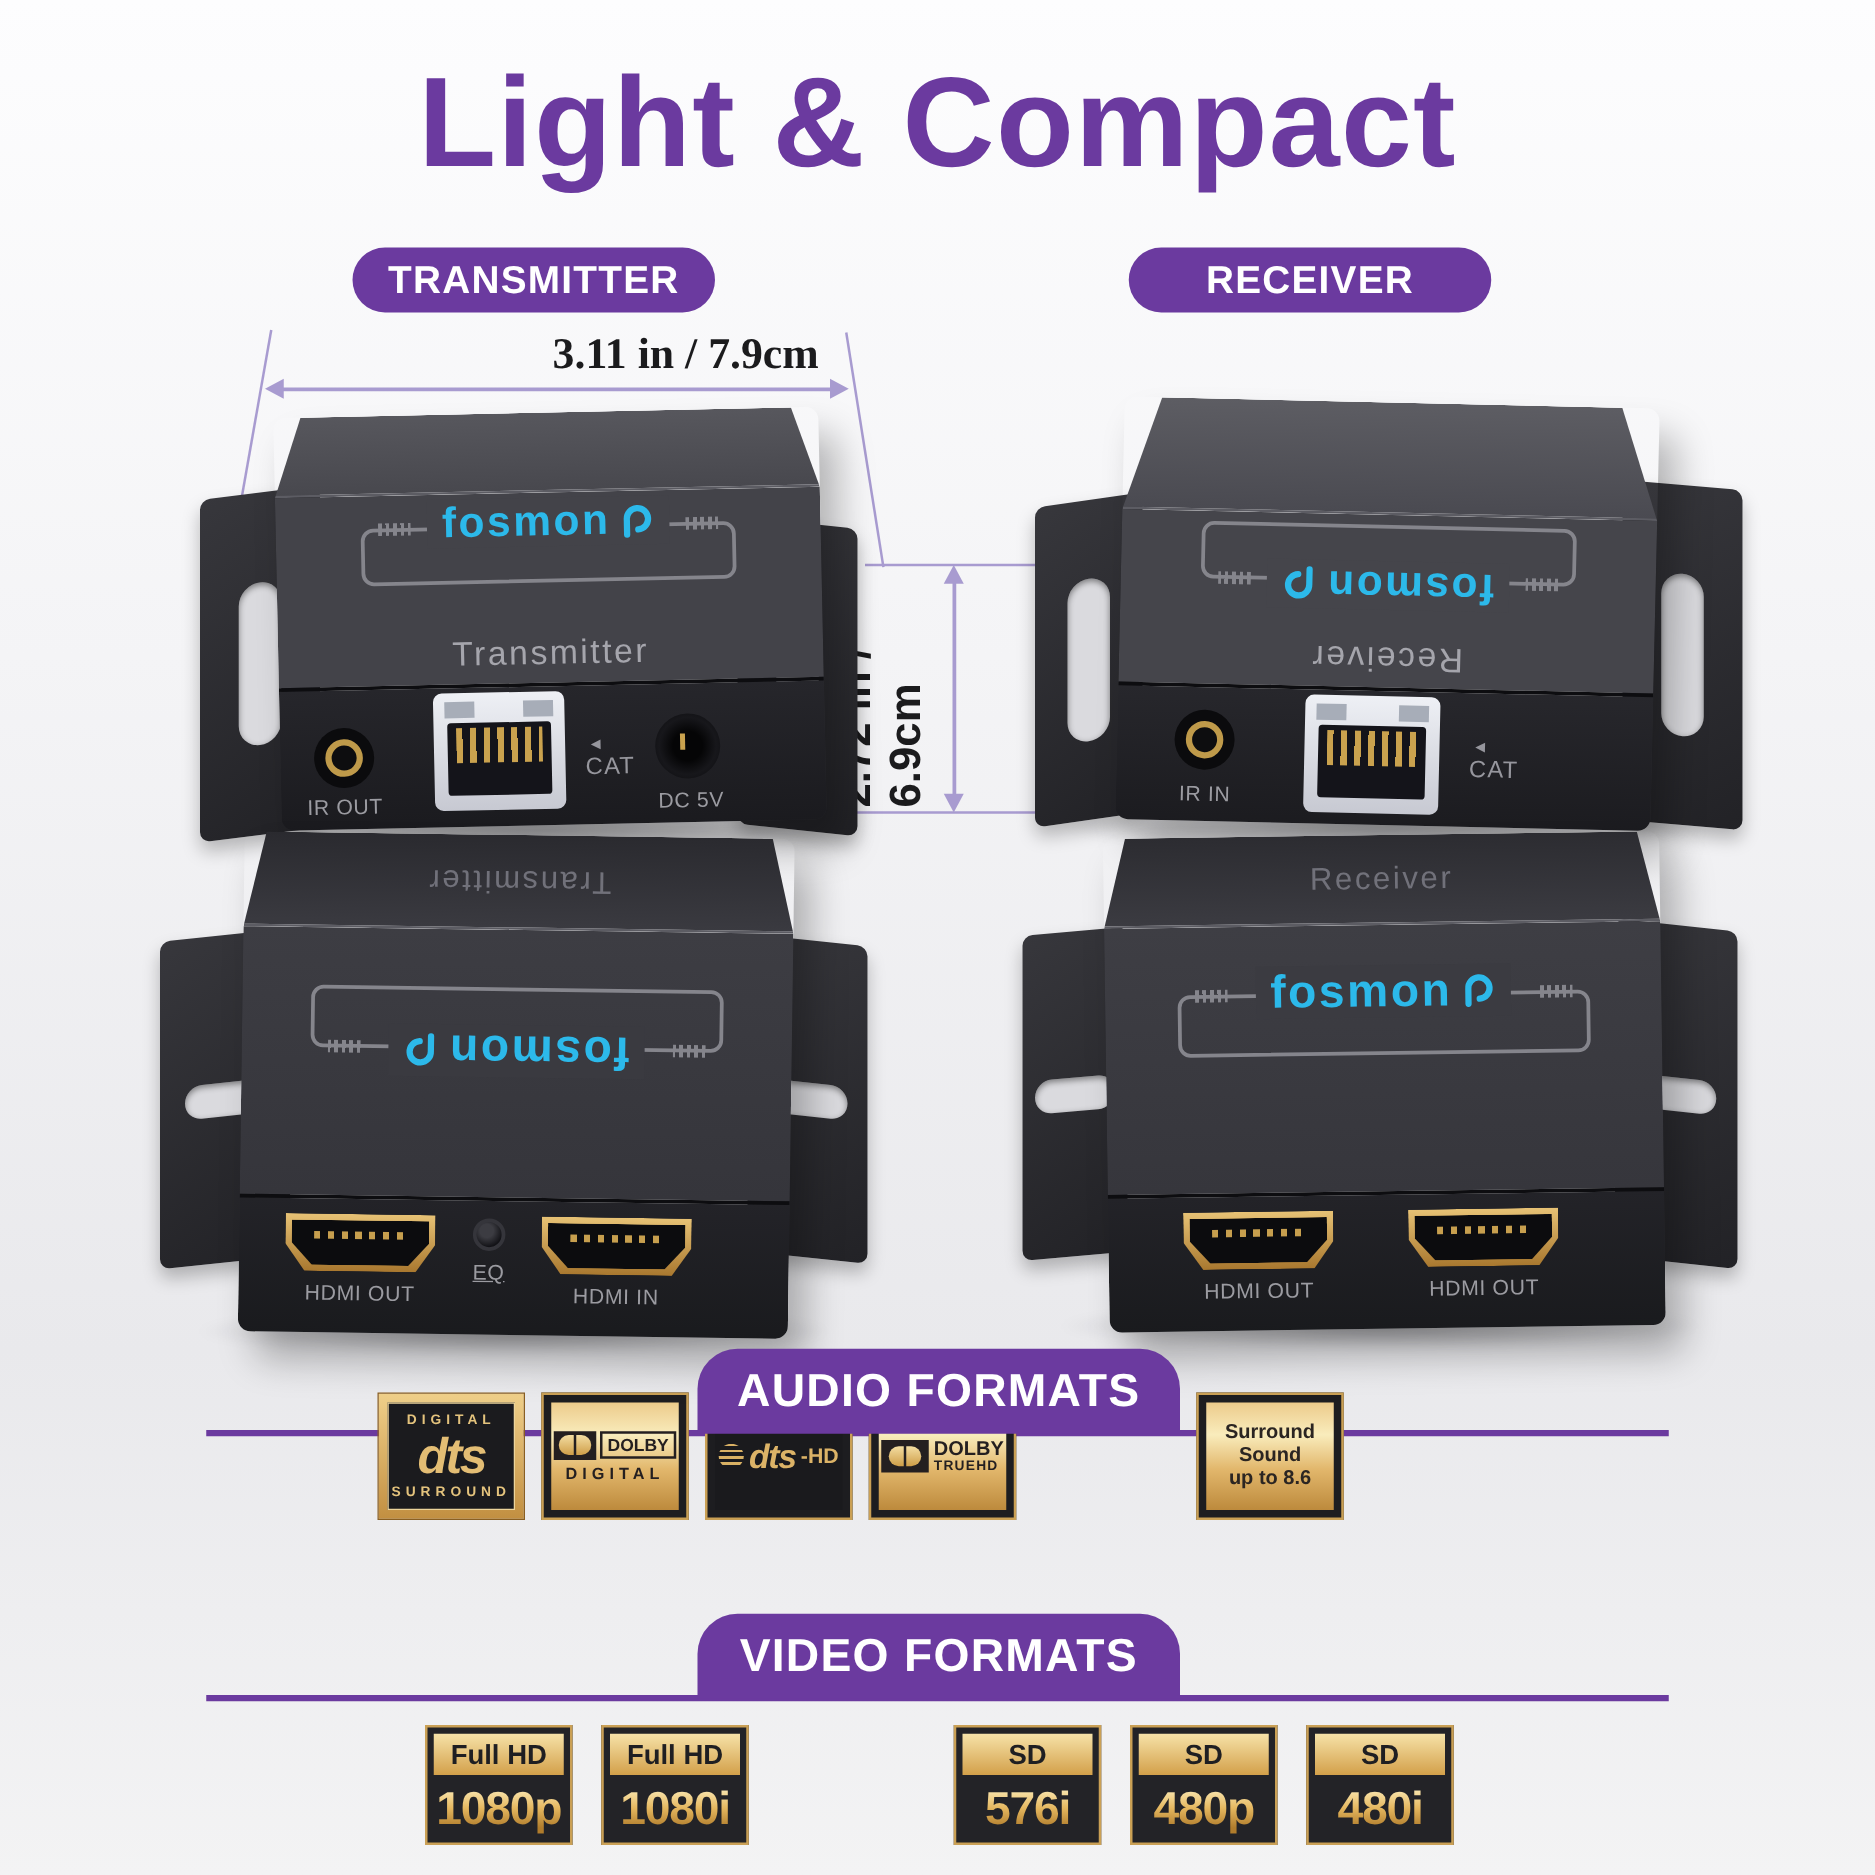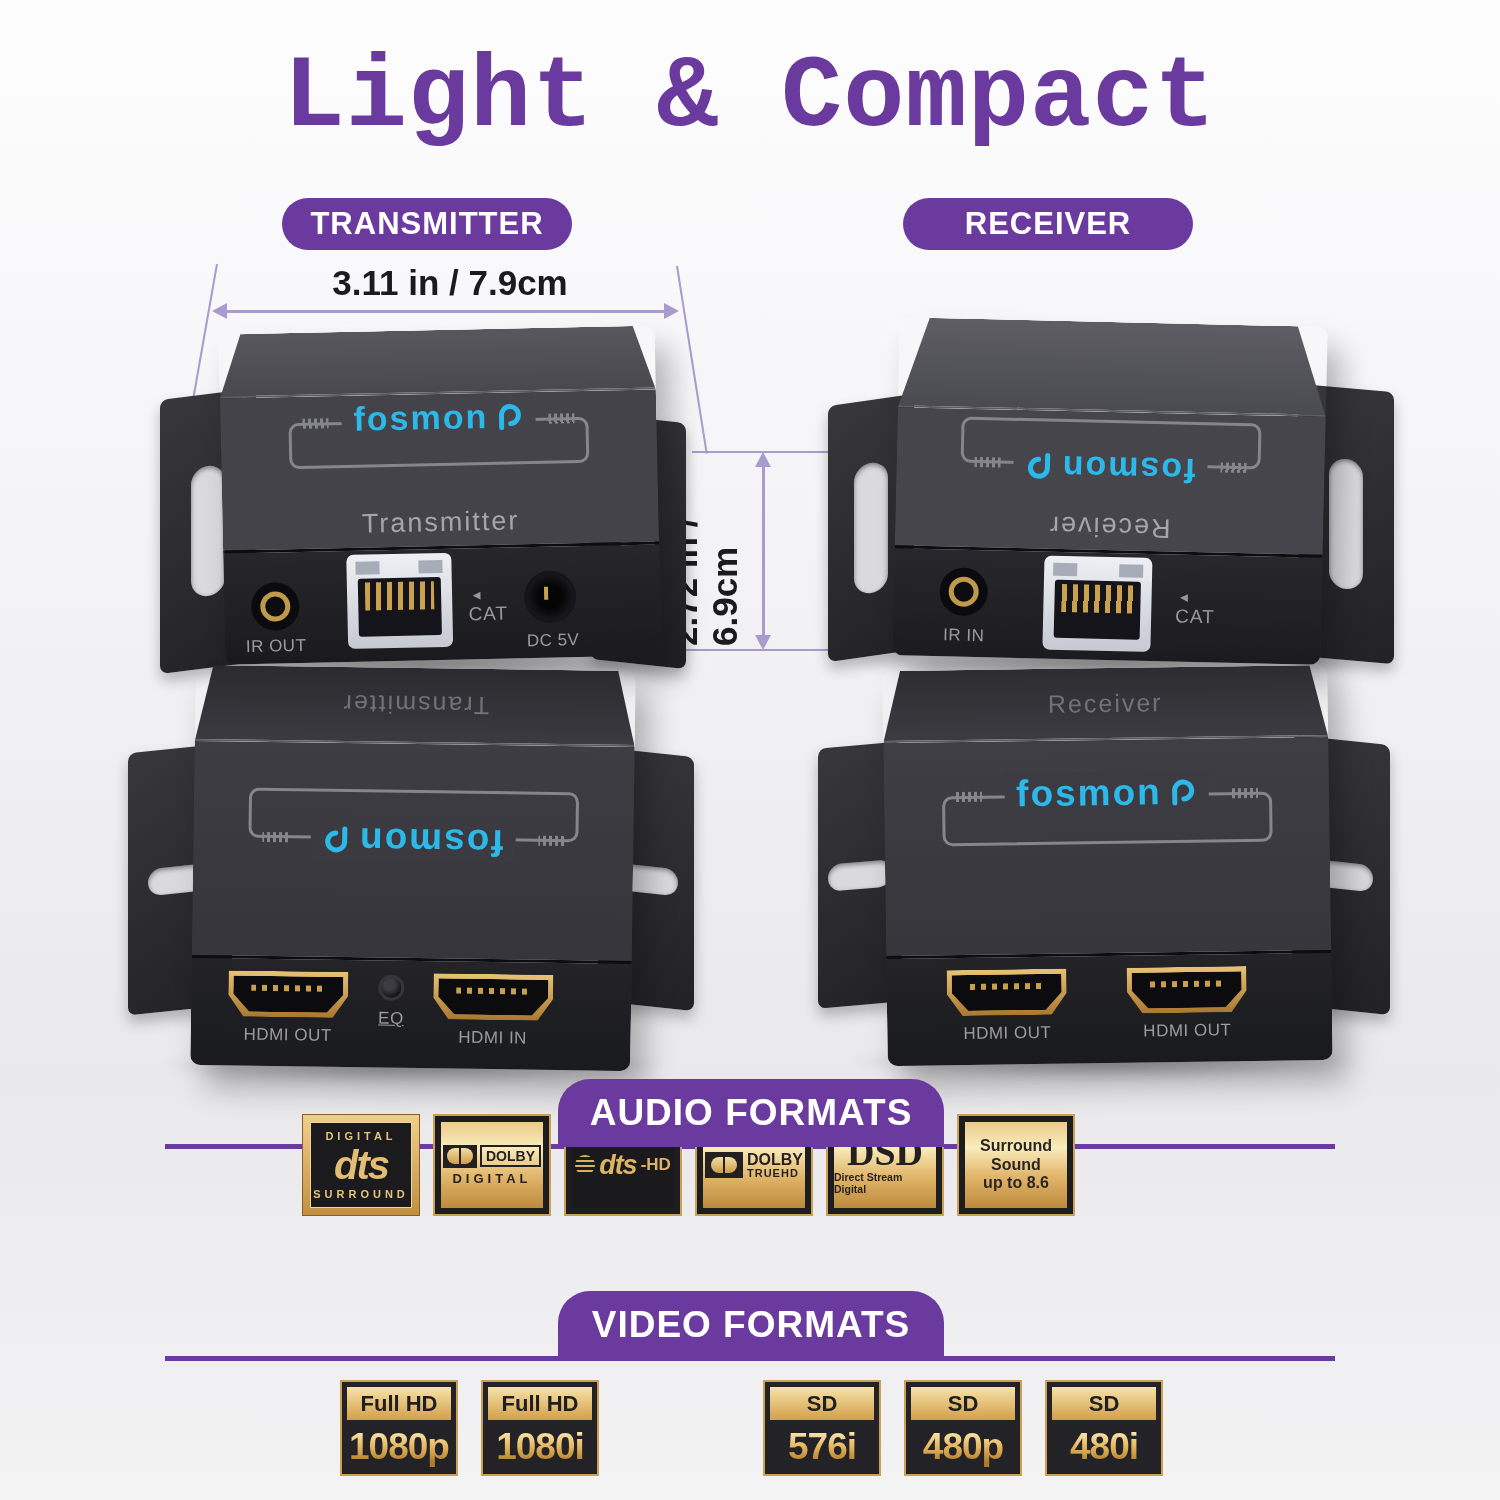--- a/index.html
+++ b/index.html
@@ -2,29 +2,29 @@
 <html><head>
 <meta charset="utf-8">
 <style>
   html,body{margin:0;padding:0;background:#fff;}
   .canvas{position:relative;width:1500px;height:1500px;overflow:hidden;
     background:linear-gradient(180deg,#fdfdfe 0%,#f4f4f6 35%,#e9e9ec 72%,#f3f3f4 100%);
     font-family:"Liberation Sans",sans-serif;}
 
   
   .title{position:absolute;top:40px;left:0;right:0;text-align:center;
-    font-size:102px;font-weight:800;color:#6b3a9f;letter-spacing:1px;font-family:Liberation Mono, monospace;}
+    font-size:102px;font-weight:800;color:#6b3a9f;letter-spacing:1px;}
   .pill{position:absolute;top:198px;width:290px;height:52px;background:#6b3a9f;
     border-radius:26px;color:#fff;font-weight:800;font-size:31px;letter-spacing:1px;
     display:flex;align-items:center;justify-content:center;}
   #pill-tx{left:282px;} #pill-rx{left:903px;}
 
   
   .dimtext{position:absolute;color:#1b1b1d;font-weight:700;font-size:35px;}
-  #dim-w-text{left:245px;top:263px;width:410px;text-align:center;}
+  #dim-w-text{left:245px;top:263px;width:410px;text-align:right;font-family:Liberation Serif, serif;}
   #dim-h-text{left:682px;top:458px;height:188px;width:46px;writing-mode:vertical-rl;
     transform:rotate(180deg);display:flex;align-items:center;justify-content:center;}
   .dimline{position:absolute;background:#a89bd0;}
   .ah{position:absolute;width:0;height:0;border-style:solid;}
 
   
   .device{position:absolute;}
   .dev-shadow{position:absolute;left:5%;right:5%;bottom:-10px;height:38px;z-index:0;
     background:radial-gradient(ellipse at center,rgba(15,15,20,.32),rgba(15,15,20,0) 70%);
     filter:blur(4px);}
@@ -370,26 +370,20 @@
       <span class="dd-icon">
           <i class="dl2"></i>
           <i class="dr2"></i>
         </span>
       <span class="txtcol">
         <span class="dolby">DOLBY</span>
         <span class="truehd">TRUEHD</span>
       </span>
     </div>
   </div>
-  <div class="abadge dark-frame b5" style="left:826px;">
-    <div class="inner gold-in">
-      <span class="dsd">DSD</span>
-      <span class="sub">Direct Stream Digital</span>
-    </div>
-  </div>
   <div class="abadge dark-frame b6" style="left:957px;">
     <div class="inner gold-in">
       <span class="tline">Surround</span>
       <span class="tline">Sound</span>
       <span class="tline">up to 8.6</span>
     </div>
   </div>
 
   <div class="format-tab" style="top:1291px;">VIDEO FORMATS</div>
   <div class="format-line" style="top:1356px;"></div>

